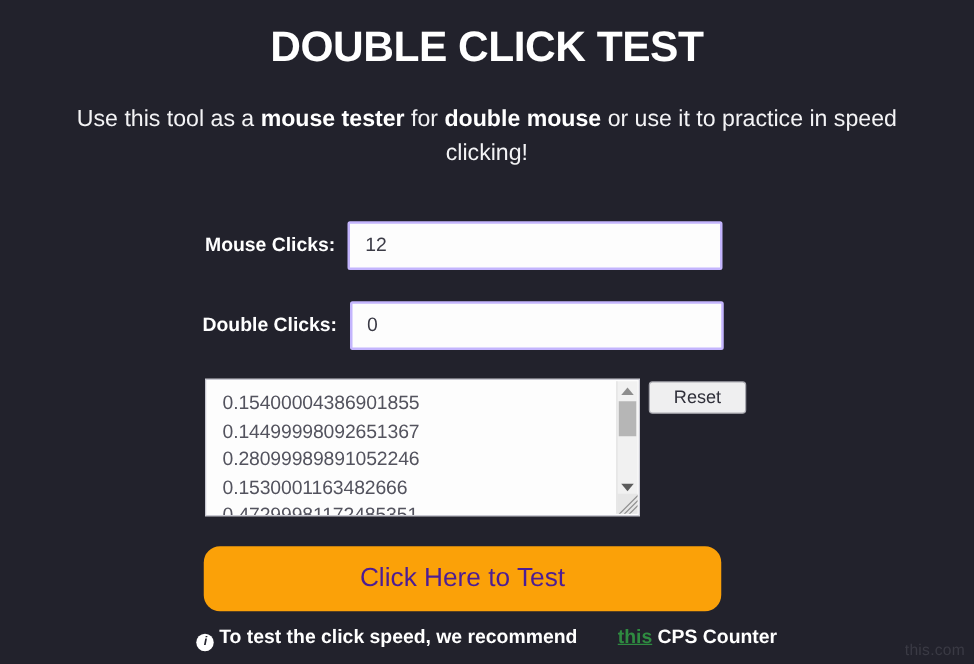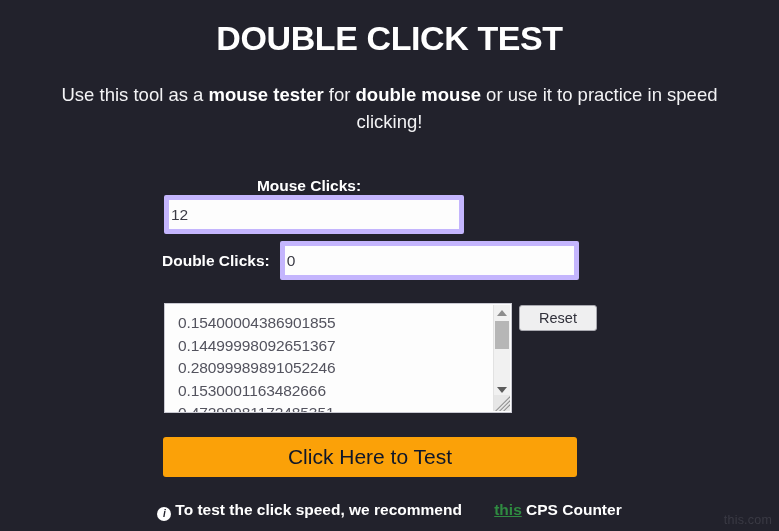--- a/index.html
+++ b/index.html
@@ -51,41 +51,41 @@
     line-height: 27px;
   }
   .subtitle b { font-weight: 700; color: #ffffff; }
 
   
   .form-row {
     position: absolute;
     display: flex;
     align-items: center;
   }
-  #row-mouse { top: 177px; left: 164px; flex-direction: column; }
+  #row-mouse { top: 177px; left: 164px; }
   #row-double { top: 241px; left: 162px; }
 
   .field-label {
     color: #ffffff;
     font-size: 15.5px;
     font-weight: 700;
     white-space: nowrap;
     margin-right: 10px;
   }
 
   .field-input {
     box-sizing: border-box;
     height: 39px;
     background: #fdfdfd;
-    border: 5px solid #c4b5fd;
+    border: 2px solid #c4b5fd;
     border-radius: 2px;
     color: #3b3b46;
     font-family: "Liberation Sans", sans-serif;
     font-size: 15.5px;
-    padding: 0 2px;
+    padding: 0 12px;
     outline: none;
   }
   #input-mouse { width: 300px; }
   #input-double { width: 299px; }
 
   
   .ta-wrap {
     position: absolute;
     top: 303px;
     left: 164px;
@@ -183,26 +183,26 @@
     cursor: pointer;
     padding: 0;
   }
 
   
   .click-btn {
     position: absolute;
     top: 437px;
     left: 163px;
     width: 414px;
-    height: 40px;
+    height: 52px;
     box-sizing: border-box;
     background: #fba108;
     border: none;
-    border-radius: 3px;
-    color: #0f172a;
+    border-radius: 13px;
+    color: #4c1d95;
     font-family: "Liberation Sans", sans-serif;
     font-size: 21px;
     font-weight: 400;
     cursor: pointer;
     padding: 0;
   }
 
   
   .footer-note {
     position: absolute;

